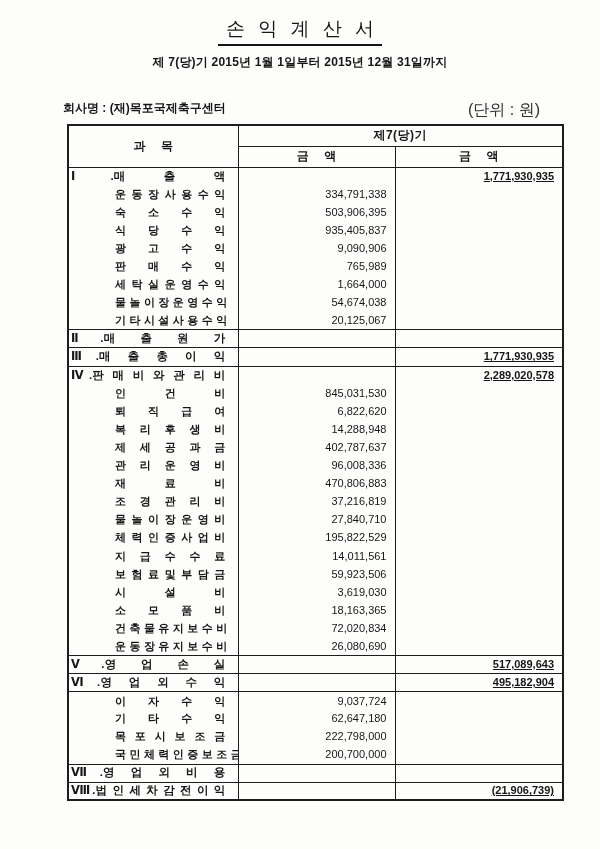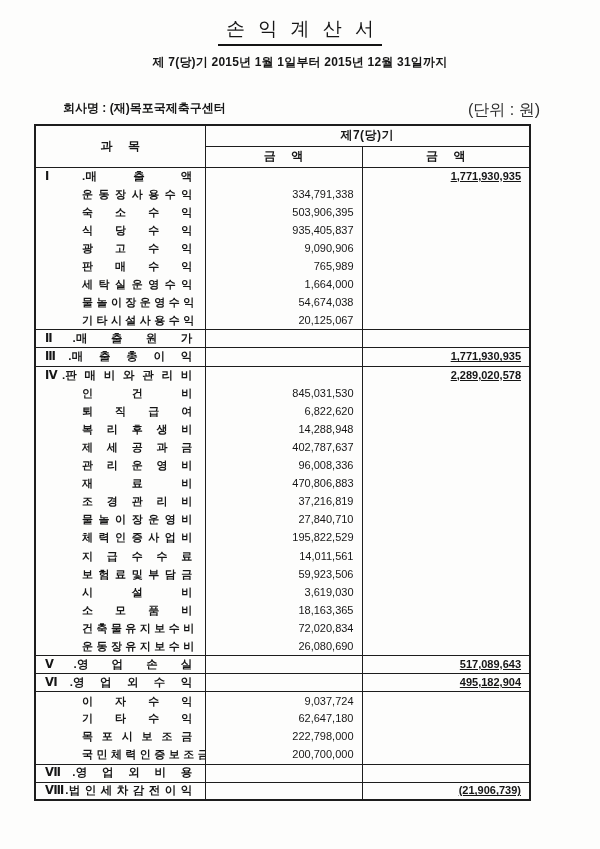--- a/index.html
+++ b/index.html
@@ -18,41 +18,41 @@
     text-align:center; font-size:12px; font-weight:700; margin-top:8px; letter-spacing:0.2px;
   }
   .meta {
     width:495px; margin:29px 0 3px 45px;
     display:flex; justify-content:space-between; align-items:flex-start;
   }
   .company { font-size:12px; font-weight:700; padding-left:18px; }
   .unit { font-size:16px; font-weight:400; color:#2e2e2e; }
 
   table.stmt {
-    width:495px; margin-left:34px; border-collapse:collapse; table-layout:fixed;
+    width:495px; margin-left:67px; border-collapse:collapse; table-layout:fixed;
     border:2.2px solid #1d1d1d;
   }
   .stmt thead th {
     border:1.6px solid #1d1d1d; font-size:12px; font-weight:700;
     height:21px; text-align:center; vertical-align:middle;
   }
   .stmt thead th.sp { letter-spacing:6px; padding-left:6px; }
   .stmt thead th.period { letter-spacing:0.5px; }
   .stmt tbody td {
     font-size:11px; height:18.1px; vertical-align:middle; line-height:1;
     overflow:hidden; white-space:nowrap;
   }
   .stmt tbody td + td { border-left:1.6px solid #1d1d1d; }
   .stmt tbody tr.sep td { border-top:1.6px solid #1d1d1d; }
   .c-label .lbl {
     display:block; font-weight:700; letter-spacing:0.2px;
     text-align:justify; text-align-last:justify; -moz-text-align-last:justify;
   }
   tr.item .c-label { padding:0 12px 0 46px; }
-  tr.section .c-label { padding:0 12px 0 9px; }
+  tr.section .c-label { padding:0 12px 0 2px; }
   tr.section .c-label .lbl { font-size:11.5px; }
   .c-amt { text-align:right; padding-right:8px; font-variant-numeric:tabular-nums; }
   td.c-amt1 { font-weight:400; }
   td.c-amt2 { font-weight:700;text-decoration:underline; }
 </style>
 </head>
 <body>
 
 <div class="page">
 

